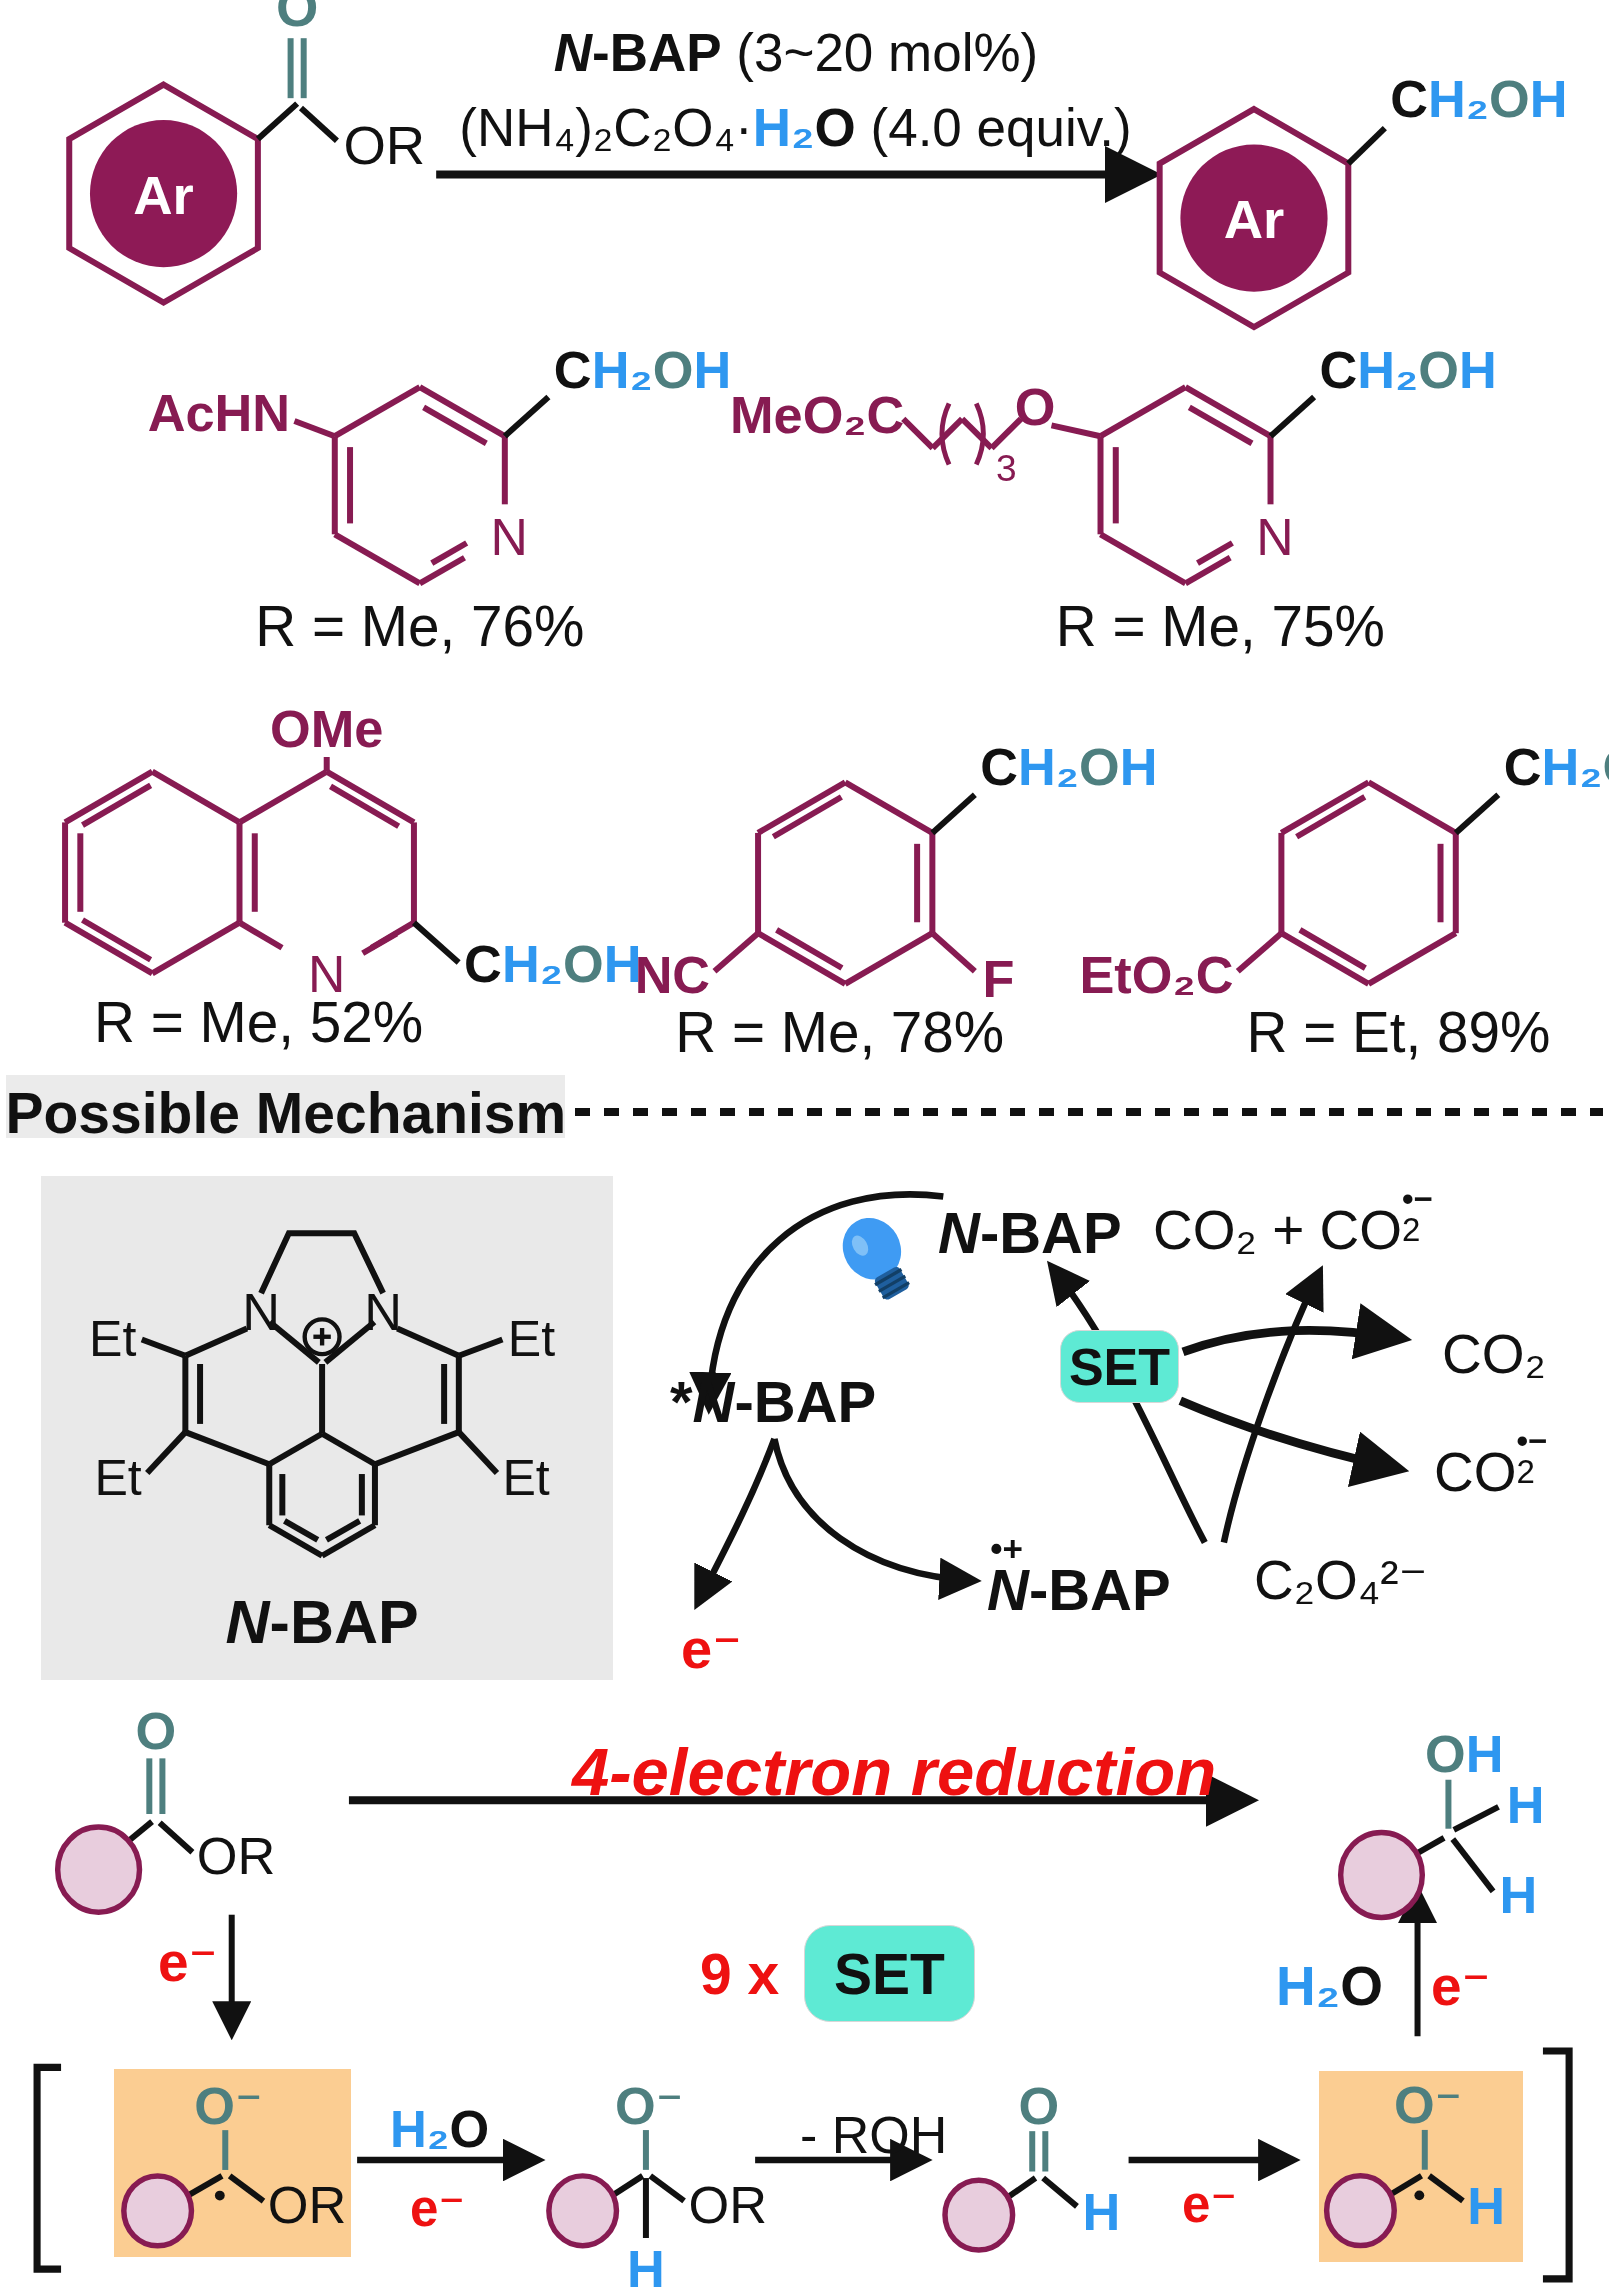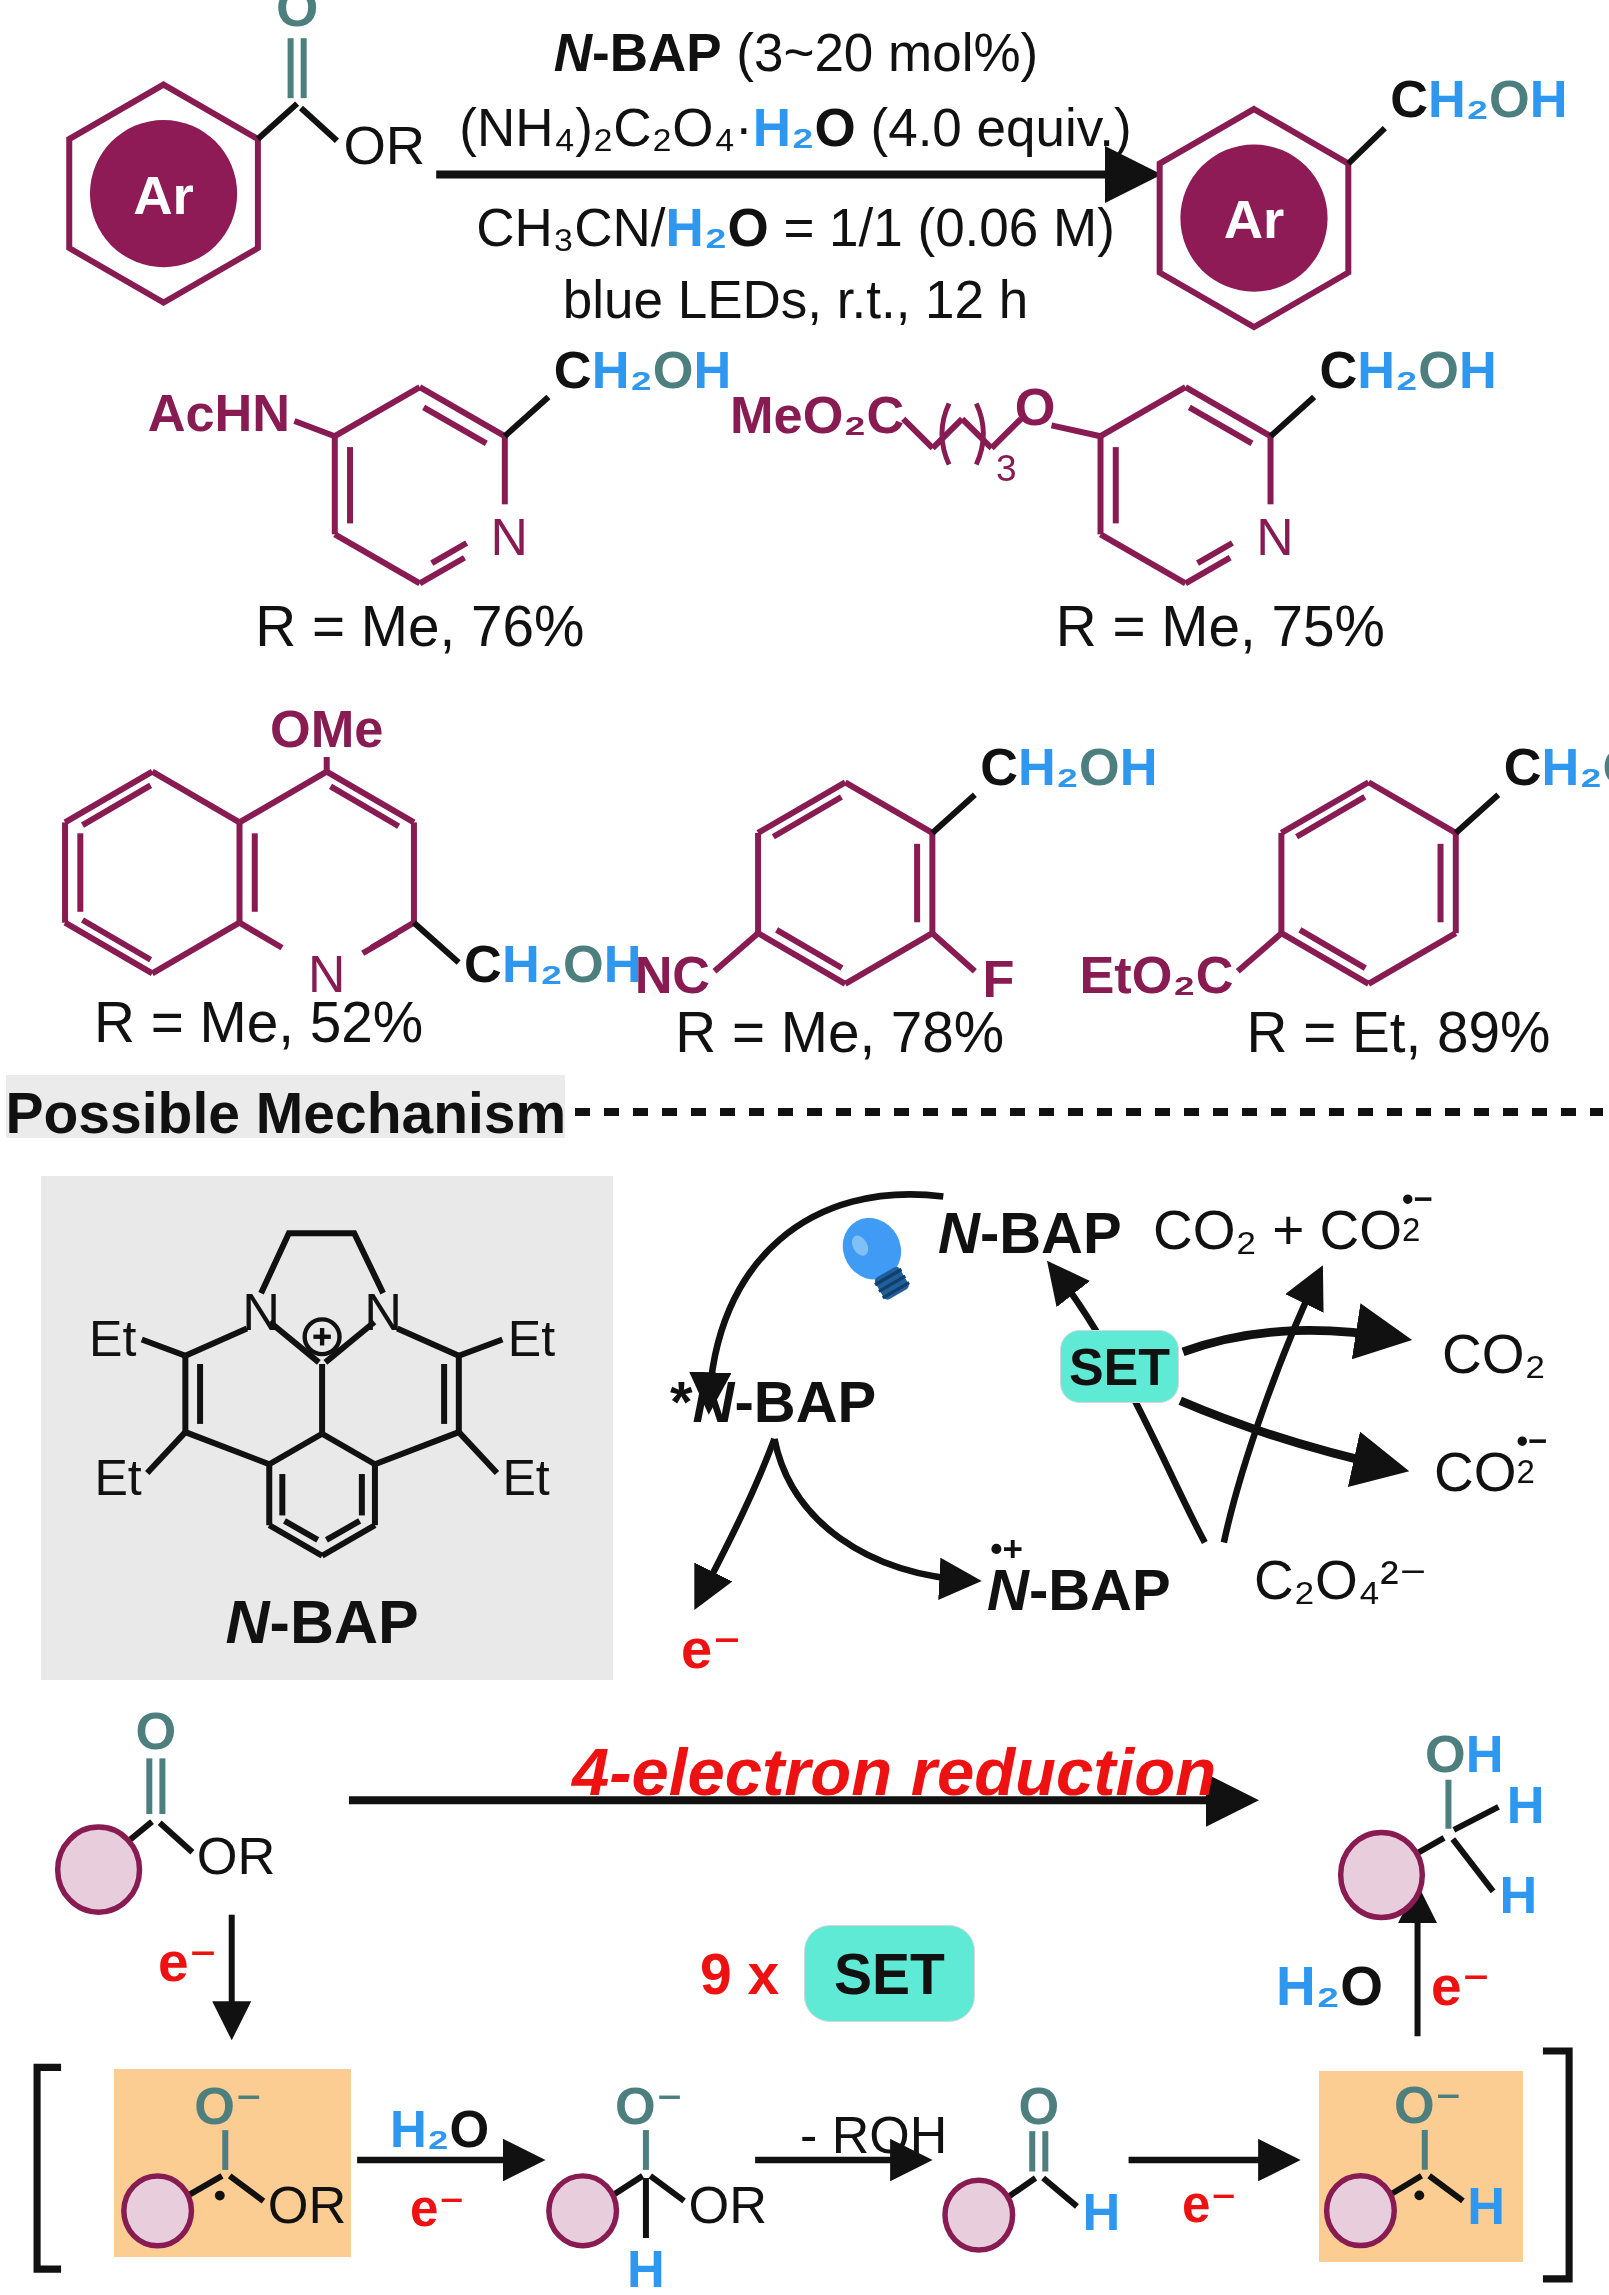--- a/index.html
+++ b/index.html
@@ -58,26 +58,20 @@
         <tspan fill="#111">C</tspan><tspan fill="#2e97f0">H₂</tspan><tspan fill="#4e7f7f">O</tspan><tspan fill="#2e97f0">H</tspan>
       </text>
     </g>
   </svg>
 
   <div class="abs t center" style="left:436px;top:22px;width:720px;font-size:53px;">
     <span class="bold it">N</span><span class="bold">-BAP</span><span> (3~20 mol%)</span>
   </div>
   <div class="abs t center" style="left:414px;top:97px;width:763px;font-size:53px;">
     <span>(NH₄)₂C₂O₄·</span><span class="bold blue">H₂</span><span class="bold">O</span><span> (4.0 equiv.)</span>
-  </div>
-  <div class="abs t center" style="left:414px;top:197px;width:763px;font-size:53px;">
-    <span>CH₃CN/</span><span class="bold blue">H₂</span><span class="bold">O</span><span> = 1/1 (0.06 M)</span>
-  </div>
-  <div class="abs t center" style="left:414px;top:269px;width:763px;font-size:53px;">
-    <span>blue LEDs, r.t., 12 h</span>
   </div>
 
   <svg style="left:98px;top:349px" width="709" height="327" viewBox="0 0 1300 600">
     <g stroke="#871b52" stroke-width="11">
       <line x1="590" y1="70" x2="746" y2="160"></line>
       <line x1="590" y1="70" x2="434" y2="160"></line>
       <line x1="434" y1="160" x2="434" y2="340"></line>
       <line x1="434" y1="340" x2="590" y2="430"></line>
       <line x1="746" y1="160" x2="746" y2="285"></line>
       <line x1="590" y1="430" x2="672" y2="383"></line>

